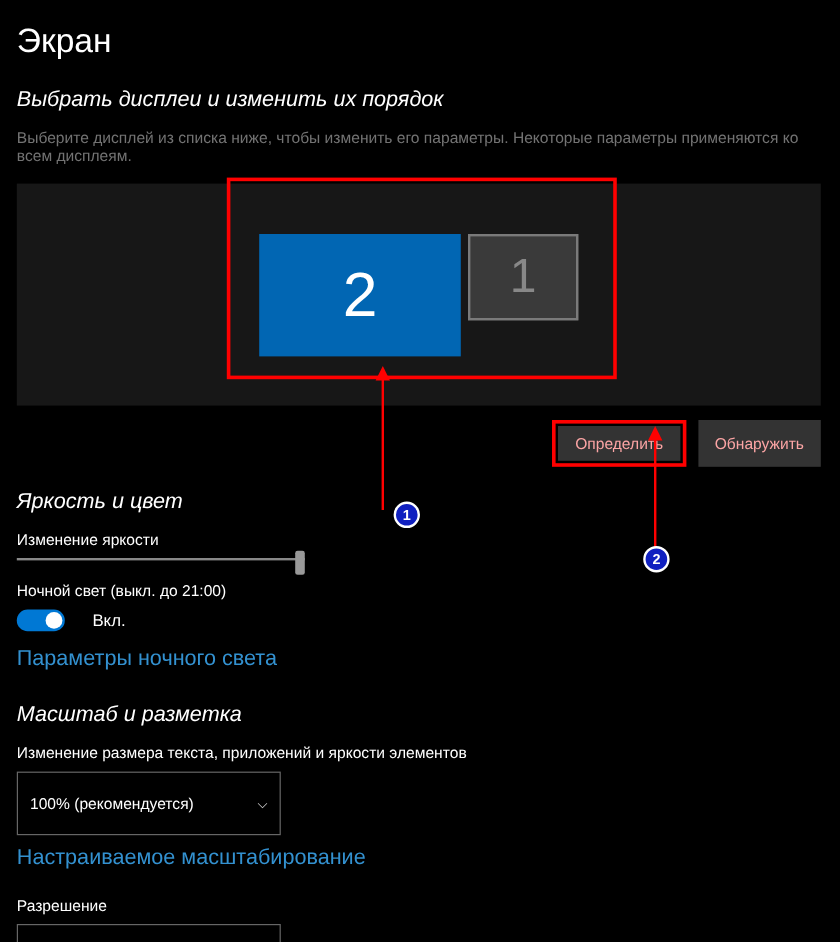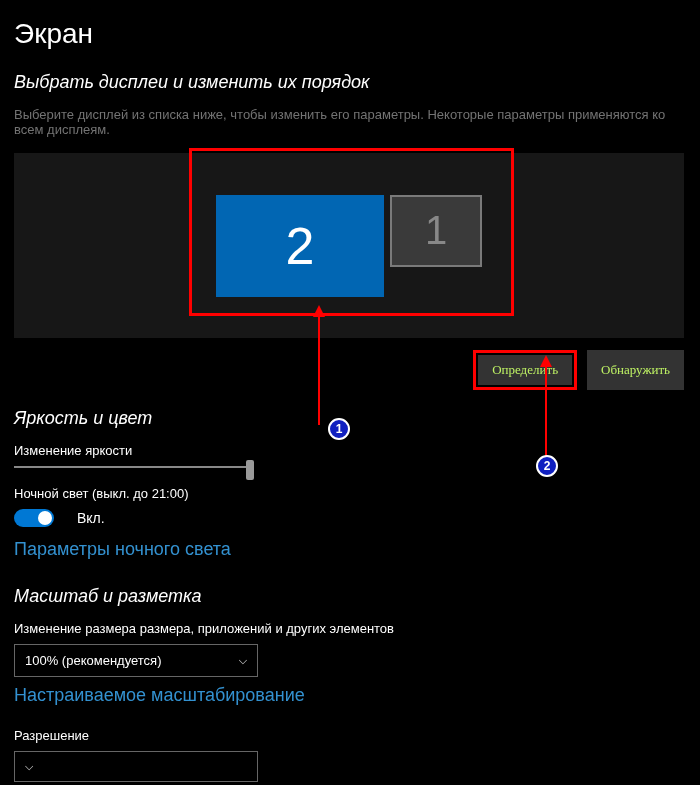--- a/index.html
+++ b/index.html
@@ -83,28 +83,27 @@
   .btn-row {
     display: flex;
     justify-content: flex-end;
     gap: 10px;
     margin-top: 12px;
     margin-bottom: 18px;
     width: 670px;
   }
   .btn {
     background: #333333;
-    color: #bef264;
+    color: #fca5a5;
     border: none;
     padding: 7px 14px;
     font-size: 13px;
     cursor: pointer;
     min-width: 90px;
     text-align: center;
-    font-family: Liberation Serif, serif;
   }
   .red-box-small {
     border: 3px solid #ff0000;
     padding: 2px;
   }
   .section-label {
     font-size: 13px;
     margin-bottom: 8px;
     margin-top: 14px;
   }
@@ -152,22 +151,22 @@
     margin-bottom: 8px;
     cursor: pointer;
     display: inline-block;
   }
   .dropdown {
     display: flex;
     align-items: center;
     justify-content: space-between;
     border: 1px solid #666;
     background: #000;
-    width: 244px;
-    padding: 8px 10px;
+    width: 220px;
+    padding: 18px 10px;
     margin-bottom: 8px;
     cursor: pointer;
     font-size: 13px;
   }
   .chevron {
     font-size: 11px;
     color: #ccc;
   }
   
   .arrow {
@@ -238,21 +237,21 @@
 <div class="toggle-row">
   <div class="toggle">
     <div class="toggle-knob"></div>
   </div>
   <span>Вкл.</span>
 </div>
 <span class="link">Параметры ночного света</span>
 
 <h2 style="margin-top:18px">Масштаб и разметка</h2>
 
-<div class="section-label">Изменение размера размера, приложений и других элементов</div>
+<div class="section-label">Изменение размера текста, приложений и яркости элементов</div>
 <div class="dropdown">
   <span>100% (рекомендуется)</span>
   <span class="chevron">⌵</span>
 </div>
 <span class="link">Настраиваемое масштабирование</span>
 
 <div class="section-label">Разрешение</div>
 <div class="dropdown">
   <span class="chevron">⌵</span>
 </div>

